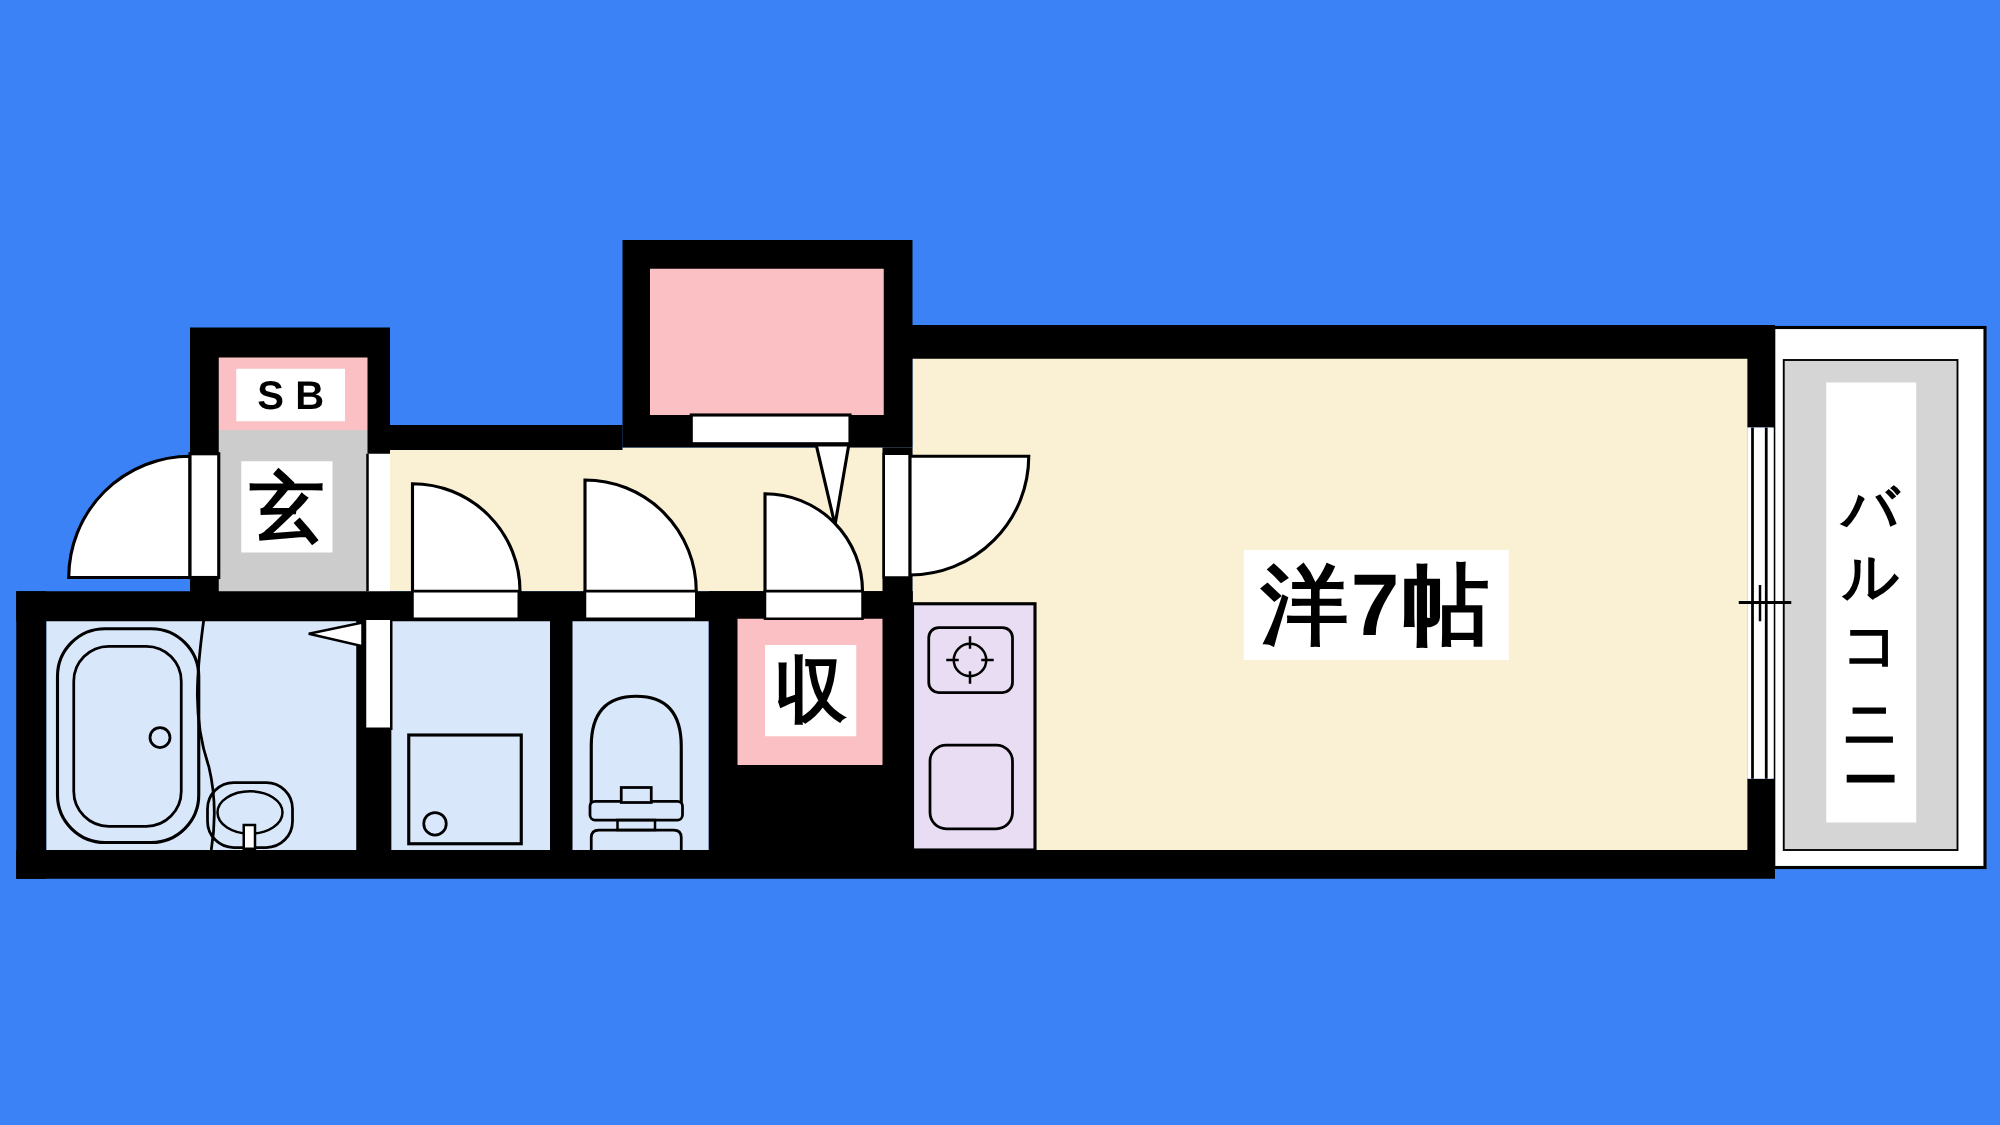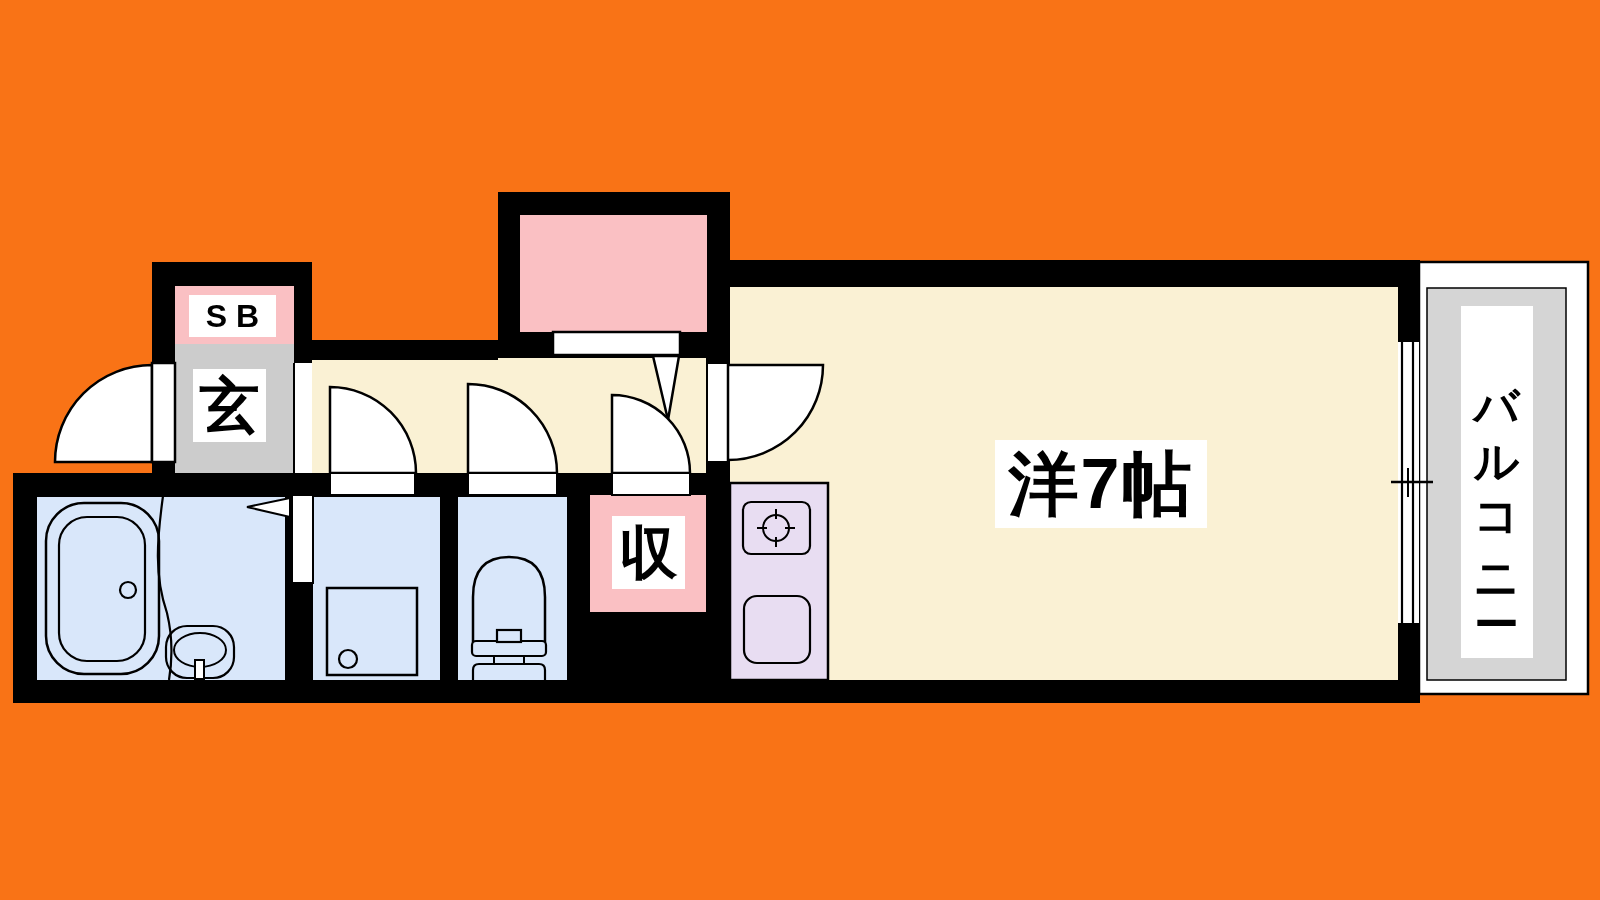--- a/index.html
+++ b/index.html
@@ -8,21 +8,21 @@
     --wet_blue:#D9E7FA;
     --kitchen_purple:#E8DDF2;
     --label_pink:#FAC0C3;
     --entrance_gray:#CCCCCC;
     --balcony_gray:#D5D5D5;
     --label_bg:#FFFFFF;
     --line:#000000;
   }
   html,body{margin:0;padding:0;background:#fff;}
   #stage{
-    position:relative;width:1600px;height:900px;background:#f97316;overflow:hidden;
+    position:relative;width:1600px;height:900px;background:#3b82f6;overflow:hidden;
     font-family:"Liberation Sans","DejaVu Sans",sans-serif;
   }
   #plan-svg{position:absolute;left:0;top:0;}
   .lbl{
     position:absolute;background:var(--label_bg);color:#000;
     display:flex;align-items:center;justify-content:center;
     font-weight:bold;line-height:1;white-space:nowrap;z-index:5;
   }
   .lbl-sb{left:189px;top:295px;width:87px;height:42px;font-size:32px;letter-spacing:9px;text-indent:9px;}
   .lbl-genkan{left:193px;top:369px;width:73px;height:73px;font-size:60px;}

